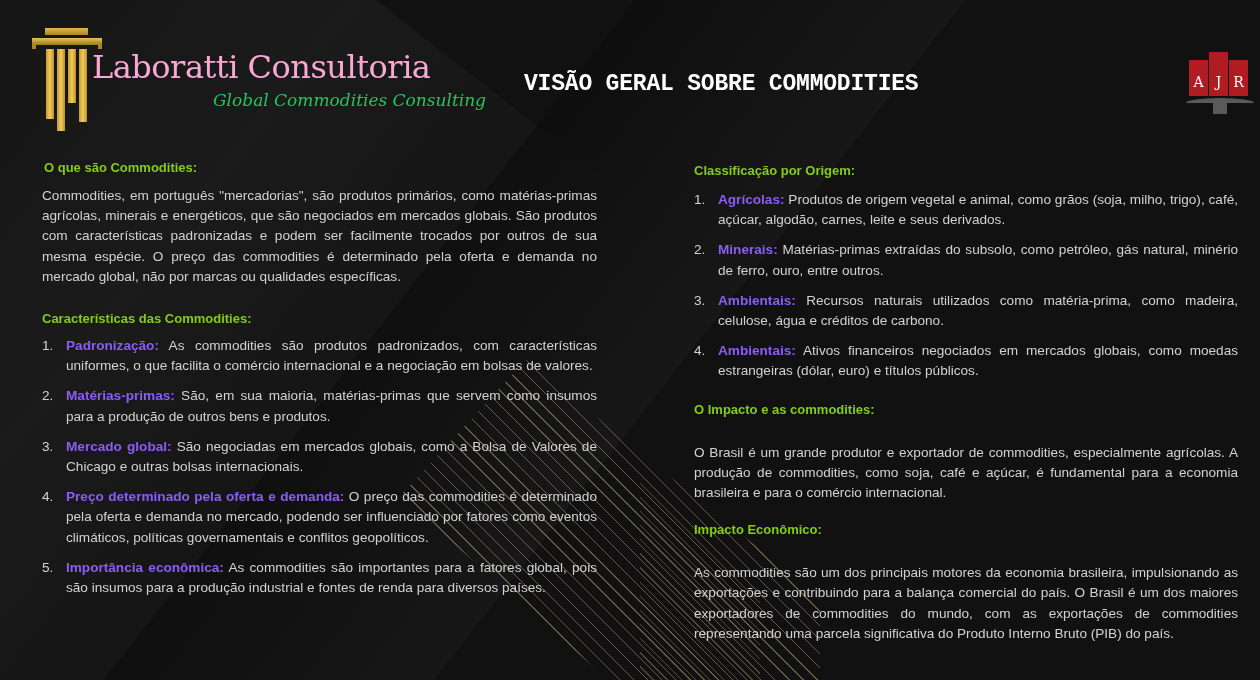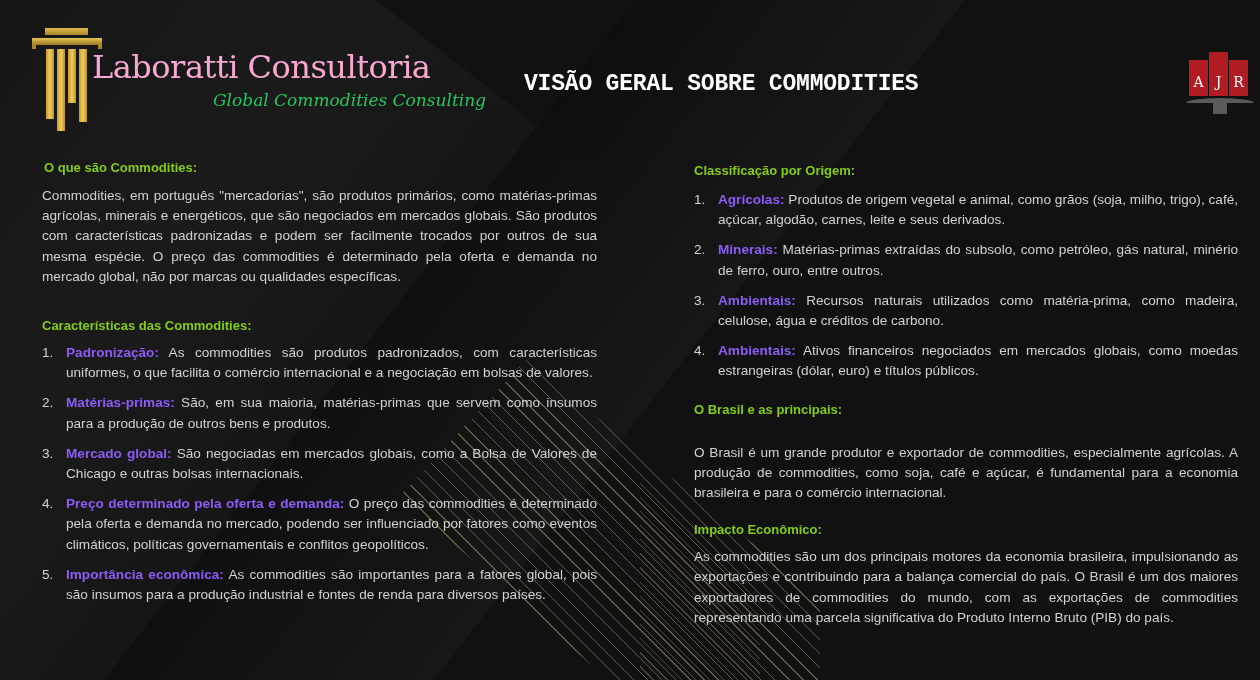--- a/index.html
+++ b/index.html
@@ -45,29 +45,29 @@
   .col-right { position: absolute; left: 694px; top: 163px; width: 544px; }
   h3 { font-family: "Liberation Sans", sans-serif; font-weight: bold; font-size: 13px; color: #84cc16; }
   p, li { font-family: "Liberation Sans", sans-serif; font-size: 13.6px; line-height: 20.2px; text-align: justify; color: #d2d2d2; }
   ol { list-style: none; }
   li { position: relative; padding-left: 24px; }
   li .num { position: absolute; left: 0; top: 0; }
   li b { color: #8b5cf6; }
 
   #sec1-h { margin-left: 2px; }
   #sec1-p { margin-top: 11px; }
-  #sec2-h { margin-top: 31px; }
+  #sec2-h { margin-top: 24px; }
   #sec2-list { margin-top: 10px; }
   #sec2-list li { margin-bottom: 10px; }
   #sec3-list { margin-top: 12px; }
   #sec3-list li { margin-bottom: 10px; }
   #sec4-h { margin-top: 20px; }
   #sec4-p { margin-top: 26px; }
   #sec5-h { margin-top: 19px; }
-  #sec5-p { margin-top: 10px; }
+  #sec5-p { margin-top: 26px; }
 </style>
 </head>
 <body>
 
 <div class="bg">
   <div class="band1"></div>
   <div class="band2"></div>
   <div class="stripes"></div>
   <div class="stripes2"></div>
 </div>
@@ -111,18 +111,18 @@
 
 <div class="col-right">
   <h3>Classificação por Origem:</h3>
   <ol id="sec3-list">
     <li><span class="num">1.</span><b>Agrícolas:</b><span> Produtos de origem vegetal e animal, como grãos (soja, milho, trigo), café, açúcar, algodão, carnes, leite e seus derivados.</span></li>
     <li><span class="num">2.</span><b>Minerais:</b><span> Matérias-primas extraídas do subsolo, como petróleo, gás natural, minério de ferro, ouro, entre outros.</span></li>
     <li><span class="num">3.</span><b>Ambientais:</b><span> Recursos naturais utilizados como matéria-prima, como madeira, celulose, água e créditos de carbono.</span></li>
     <li><span class="num">4.</span><b>Ambientais:</b><span> Ativos financeiros negociados em mercados globais, como moedas estrangeiras (dólar, euro) e títulos públicos.</span></li>
   </ol>
 
-  <h3 id="sec4-h">O Brasil e as principais:</h3>
+  <h3 id="sec4-h">O Impacto e as commodities:</h3>
   <p id="sec4-p">O Brasil é um grande produtor e exportador de commodities, especialmente agrícolas. A produção de commodities, como soja, café e açúcar, é fundamental para a economia brasileira e para o comércio internacional.</p>
 
   <h3 id="sec5-h">Impacto Econômico:</h3>
   <p id="sec5-p">As commodities são um dos principais motores da economia brasileira, impulsionando as exportações e contribuindo para a balança comercial do país. O Brasil é um dos maiores exportadores de commodities do mundo, com as exportações de commodities representando uma parcela significativa do Produto Interno Bruto (PIB) do país.</p>
 </div>
 
 </body></html>

